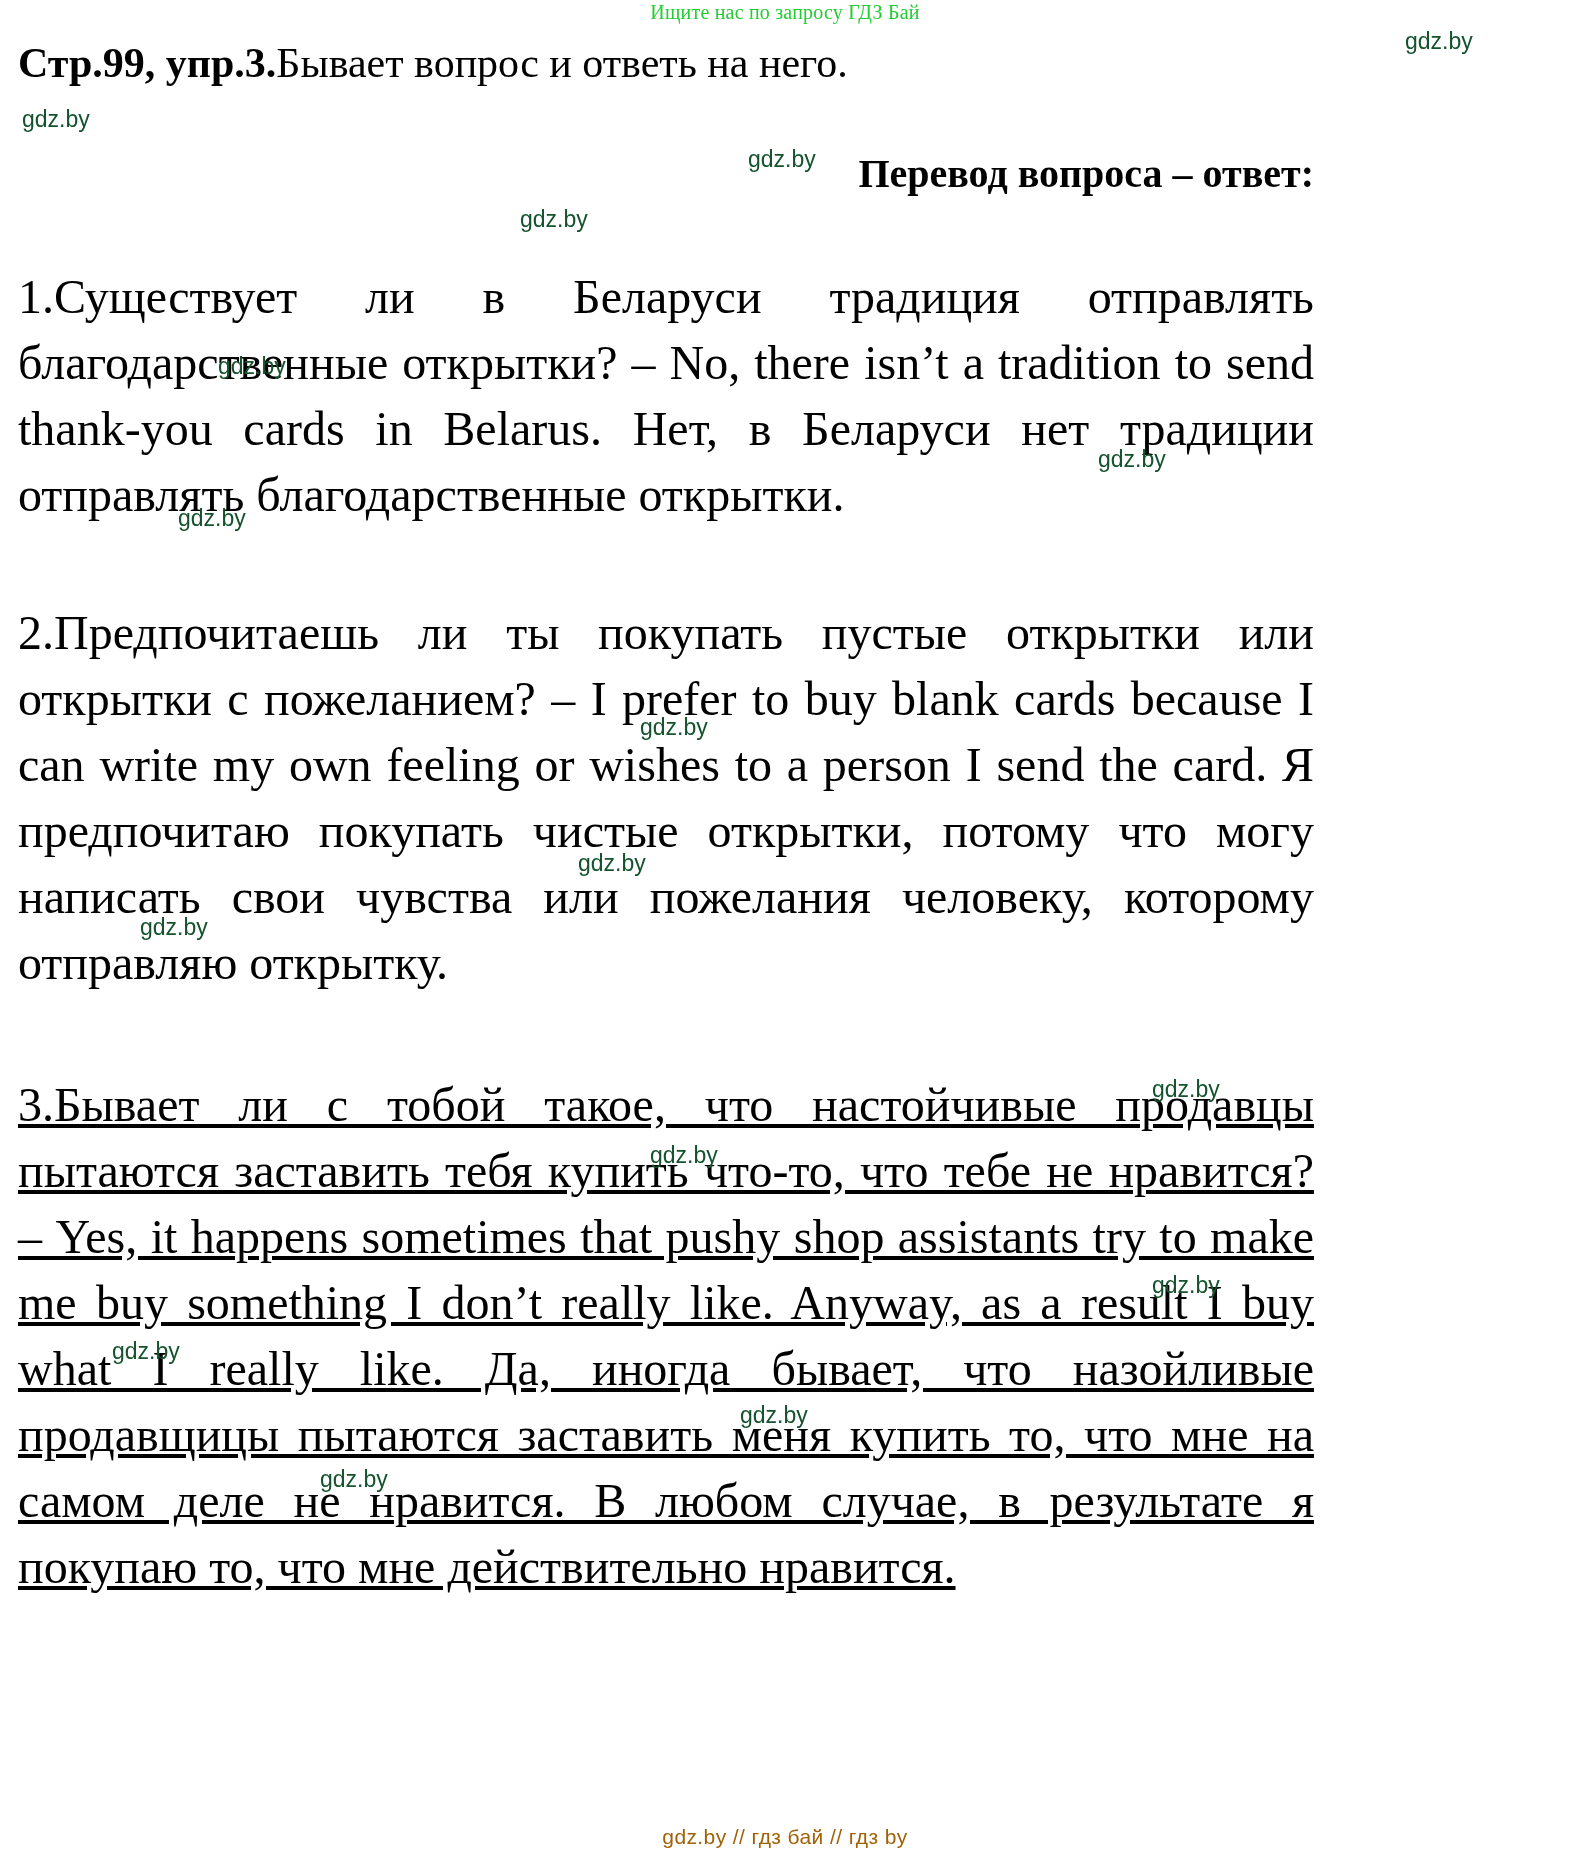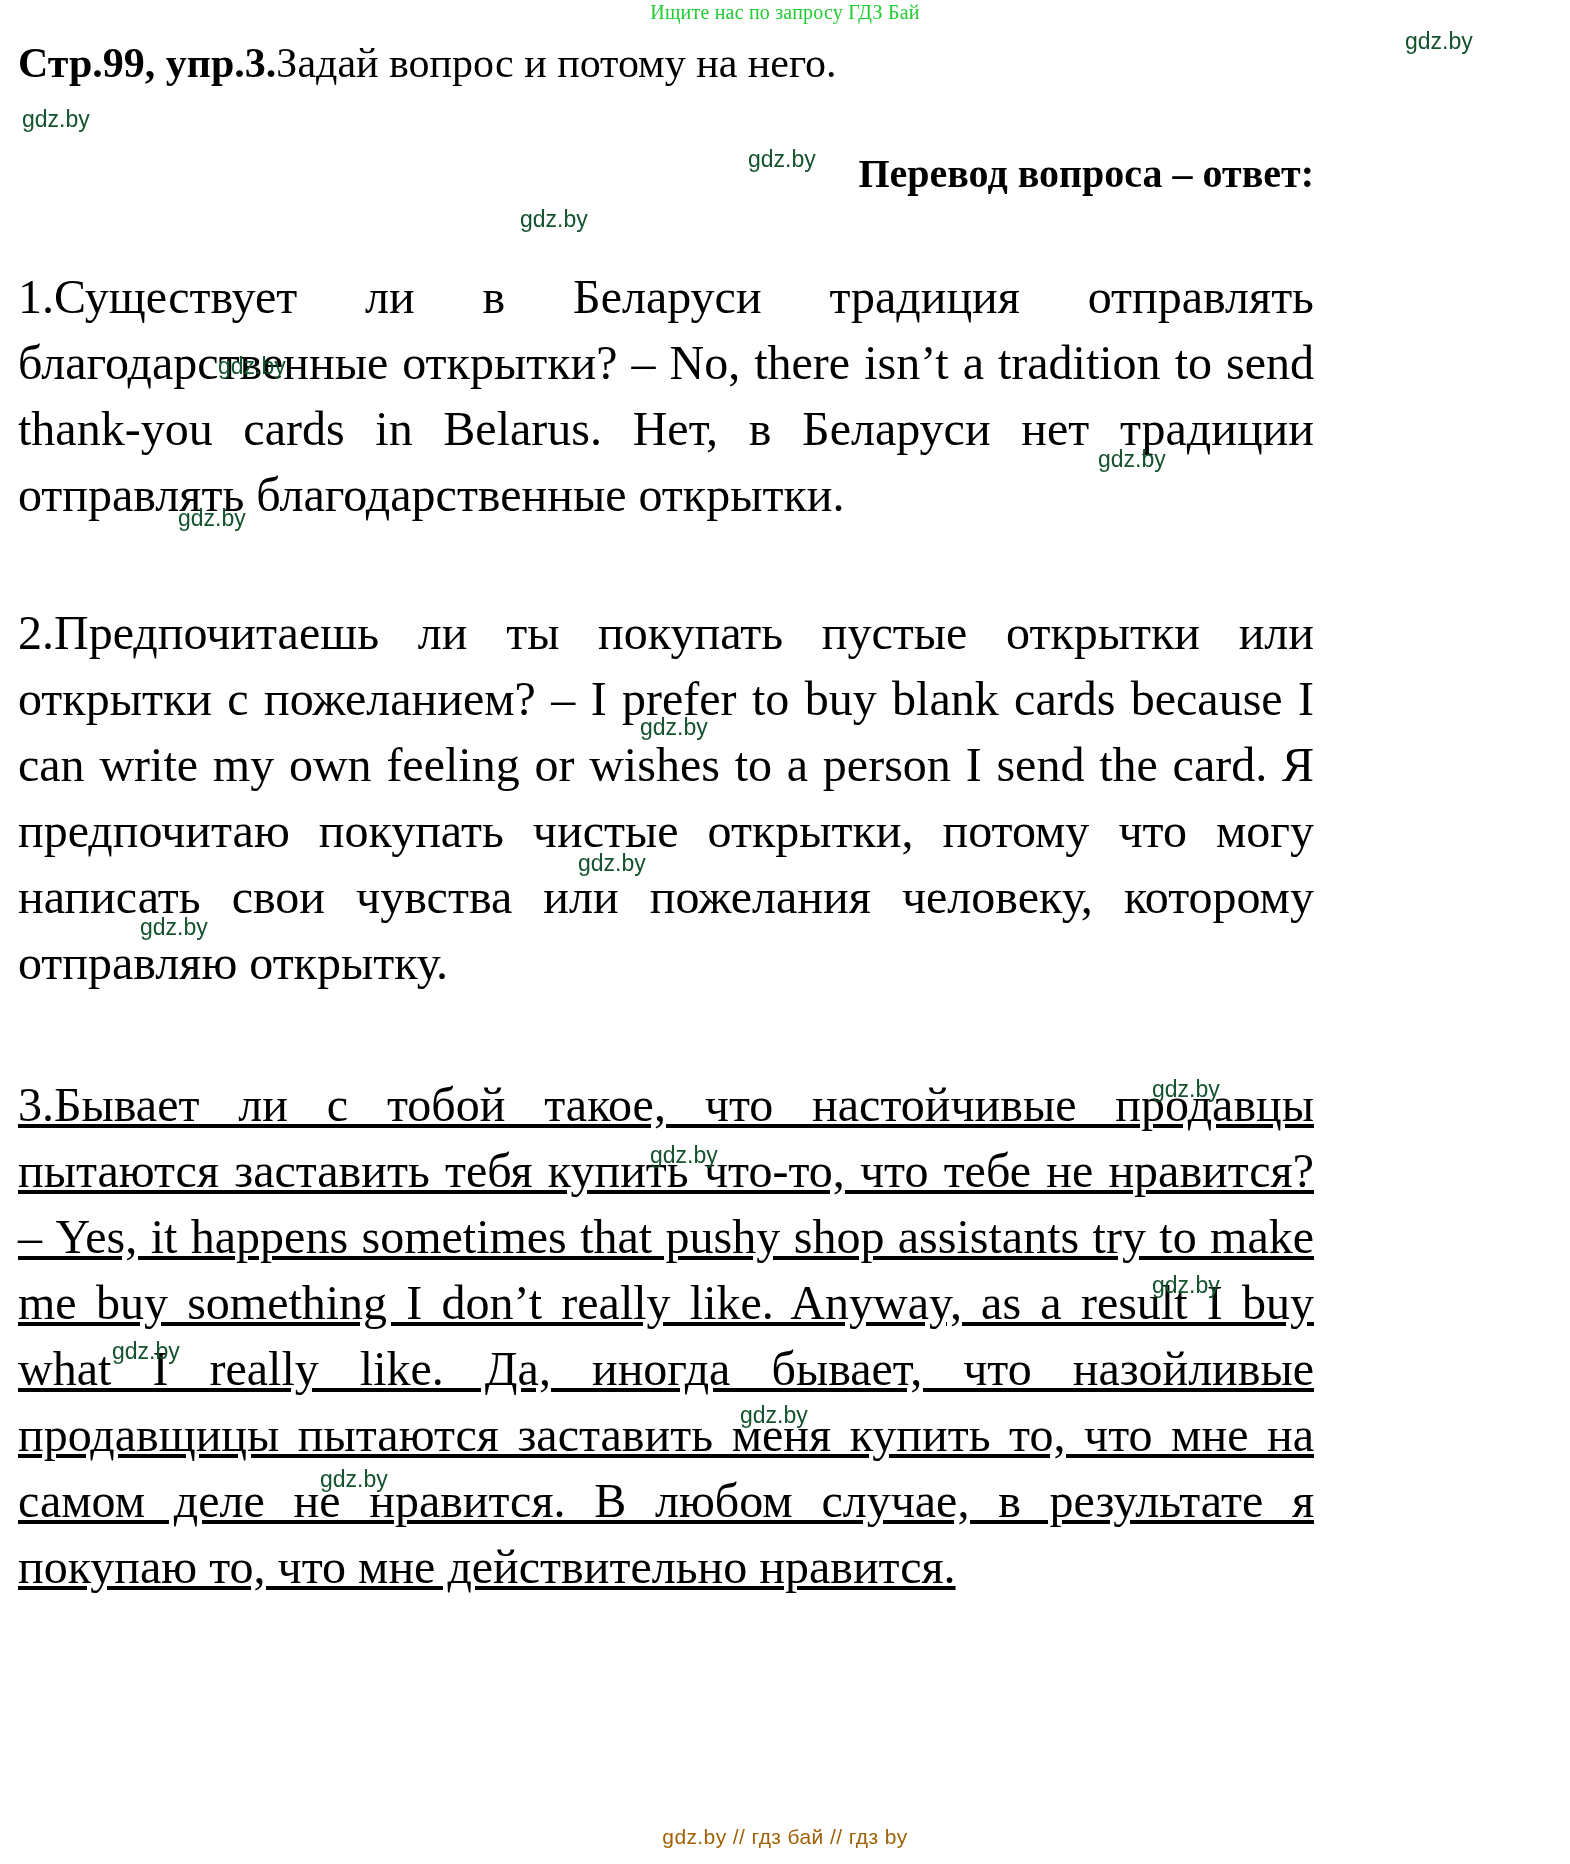--- a/index.html
+++ b/index.html
@@ -98,21 +98,21 @@
   }
 </style>
 </head>
 <body>
 
 <div class="promo-banner" style="color: rgb(34, 204, 51);">Ищите нас по запросу ГДЗ Бай</div>
 
 <div class="sheet">
 
   <h1 class="exercise-title">
-    <span class="ref">Стр.99, упр.3.</span><span class="task">Задай вопрос и потому на него.</span>
+    <span class="ref">Стр.99, упр.3.</span><span class="task">Бывает вопрос и ответь на него.</span>
   </h1>
 
   <h2 class="section-heading">Перевод вопроса – ответ:</h2>
 
   <p class="answer-block first"><span>1.</span><span>Существует ли в Беларуси традиция отправлять благодарственные открытки? – No, there isn’t a tradition to send thank-you cards in Belarus. Нет, в Беларуси нет традиции отправлять благодарственные открытки.</span></p>
 
   <p class="answer-block second"><span>2.</span><span>Предпочитаешь ли ты покупать пустые открытки или открытки с пожеланием? – I prefer to buy blank cards because I can write my own feeling or wishes to a person I send the card. Я предпочитаю покупать чистые открытки, потому что могу написать свои чувства или пожелания человеку, которому отправляю открытку.</span></p>
 
   <p class="answer-block third"><span>3.</span><span>Бывает ли с тобой такое, что настойчивые продавцы пытаются заставить тебя купить что-то, что тебе не нравится? – Yes, it happens sometimes that pushy shop assistants try to make me buy something I don’t really like. Anyway, as a result I buy what I really like. Да, иногда бывает, что назойливые продавщицы пытаются заставить меня купить то, что мне на самом деле не нравится. В любом случае, в результате я покупаю то, что мне действительно нравится.</span></p>
 

